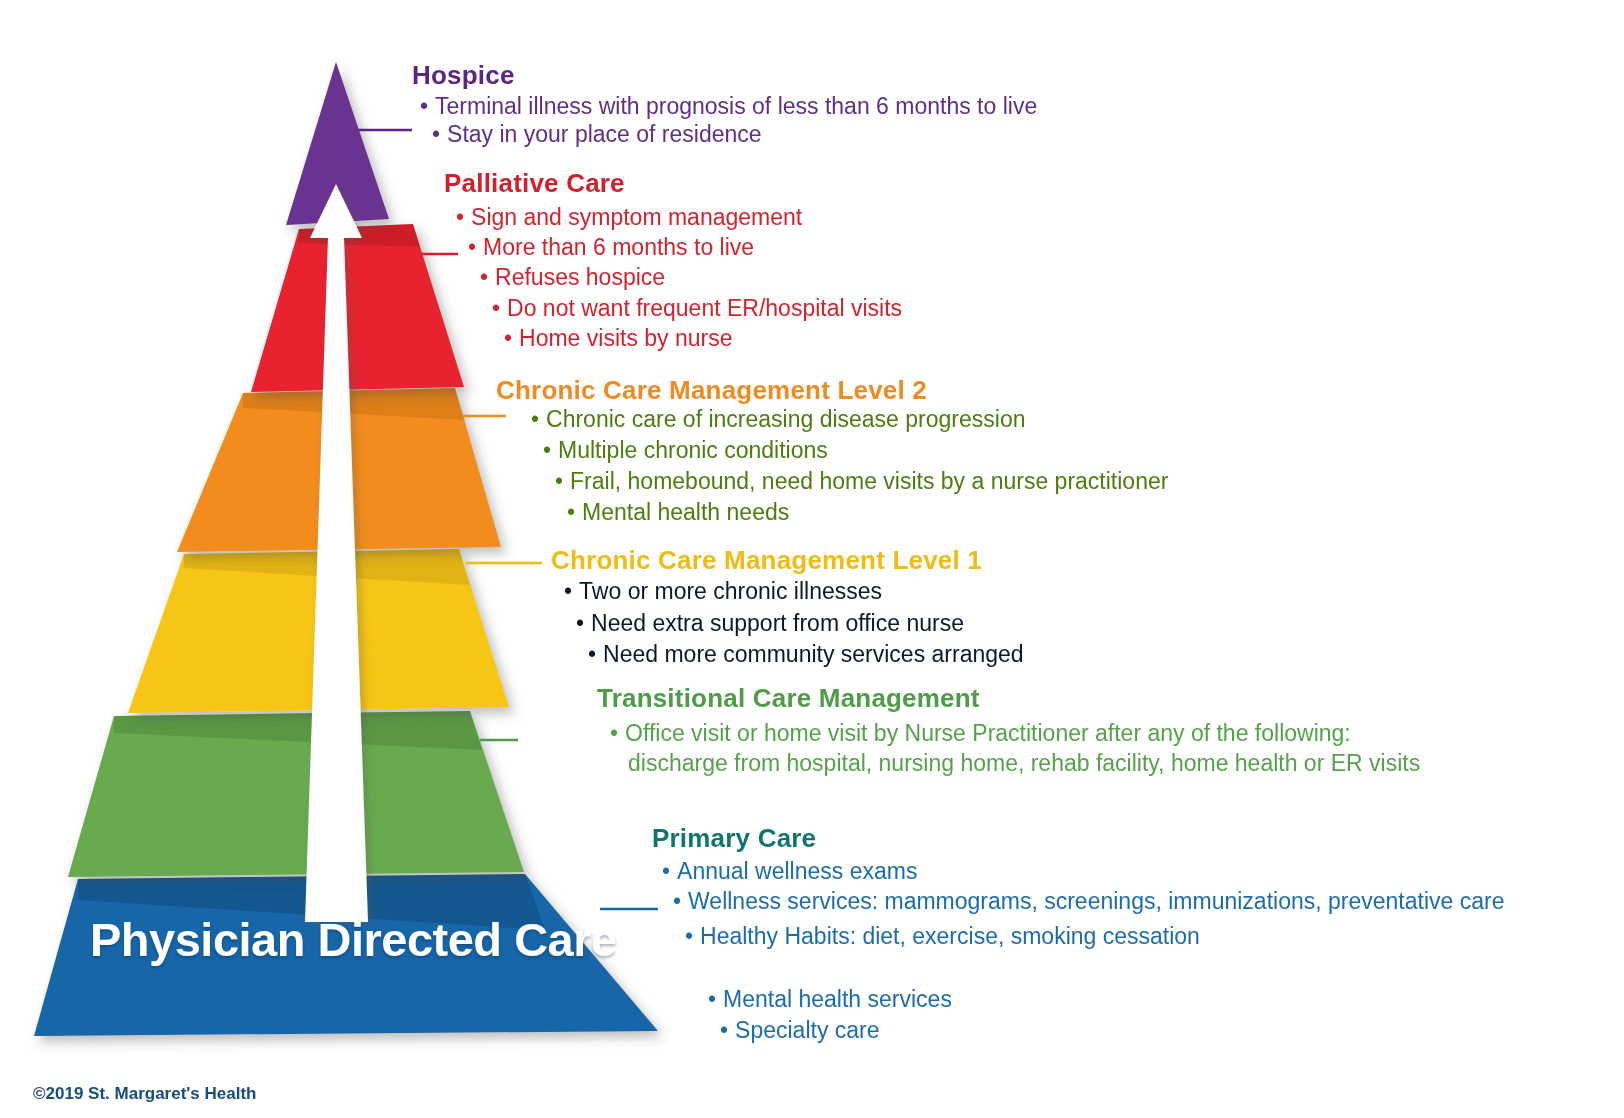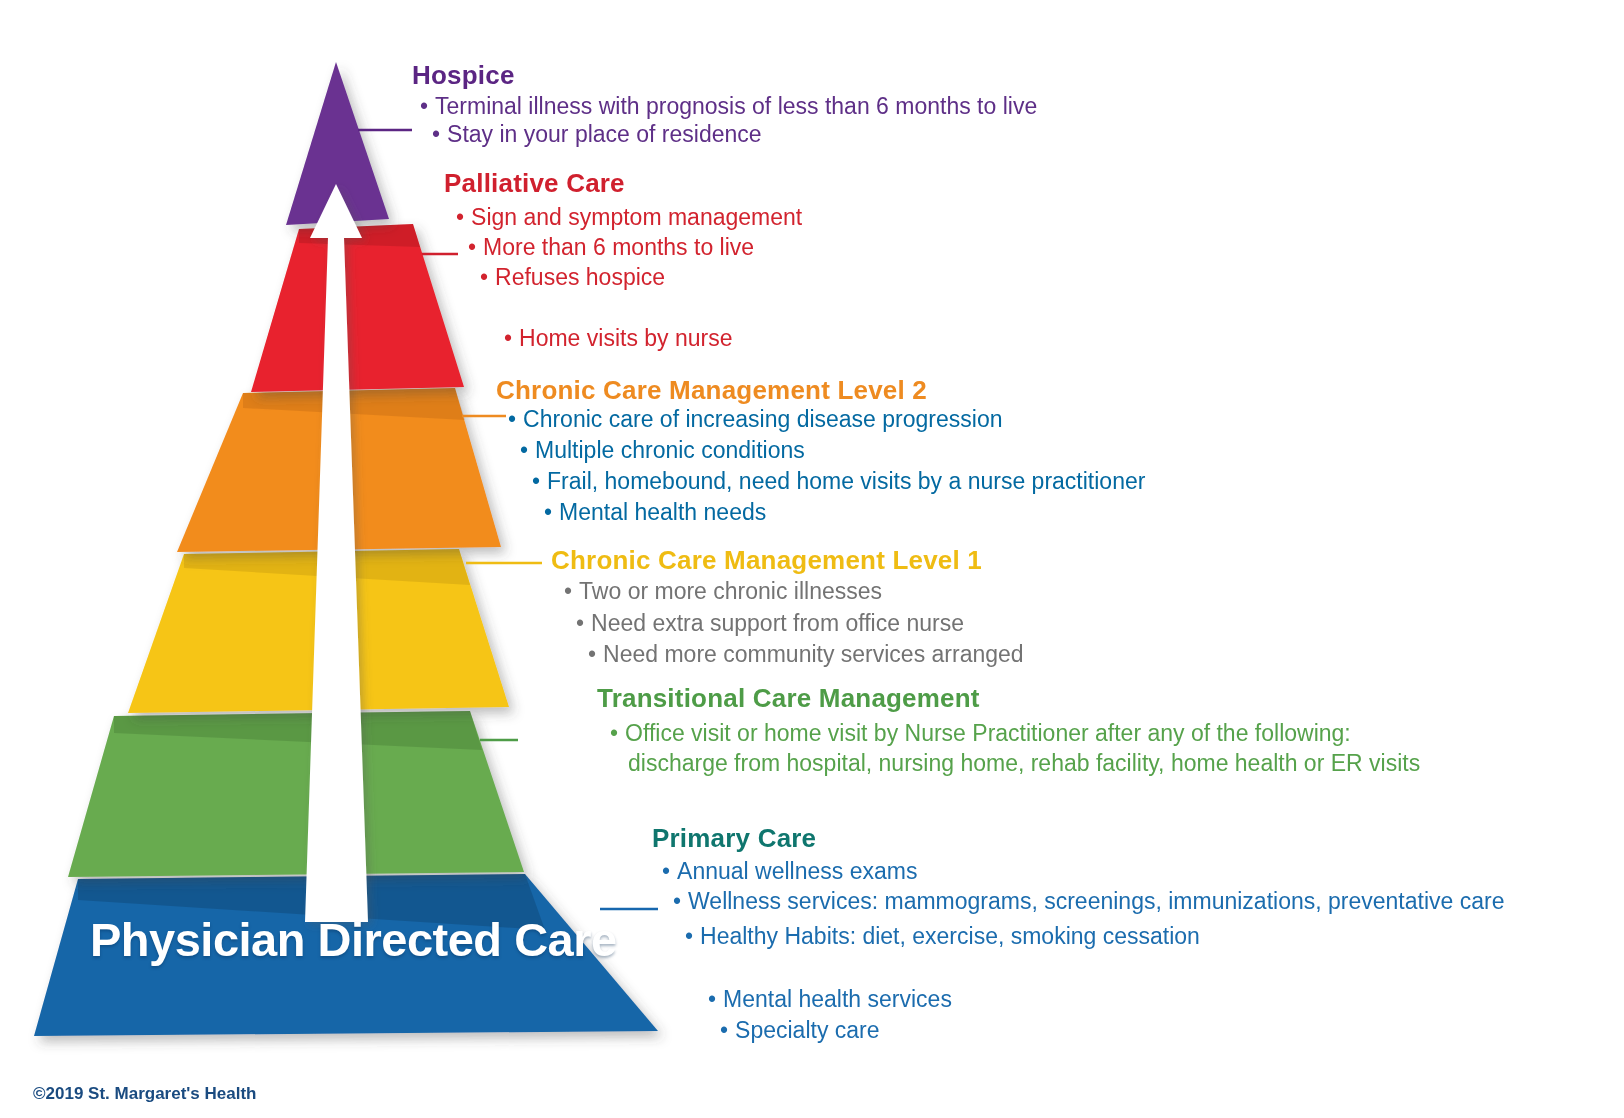--- a/index.html
+++ b/index.html
@@ -42,22 +42,22 @@
     left:33px;top:1040px;
     font-size:17px;
     font-weight:700;
     color:#1a4b80;
     white-space:nowrap;
     margin-top:44px;
   }
   
   .c-hospice-h{color:#5b2583;} .c-hospice{color:#5e2f87;}
   .c-pall-h{color:#d0202e;}    .c-pall{color:#d2232e;}
-  .c-ccm2-h{color:#ee8b21;}    .c-ccm2{color:#0369a1;}
-  .c-ccm1-h{color:#efbc13;}    .c-ccm1{color:#737373;}
+  .c-ccm2-h{color:#ee8b21;}    .c-ccm2{color:#4d7c0f;margin-left:23px;}
+  .c-ccm1-h{color:#efbc13;}    .c-ccm1{color:#0f172a;}
   .c-tcm-h{color:#4e9c47;}     .c-tcm{color:#56a24b;}
   .c-prim-h{color:#0f766e;}    .c-prim{color:#1b6cae;}
 </style>
 </head>
 <body>
 
 <div class="canvas">
 
   <svg class="pyr-svg" width="1624" height="1118" viewBox="0 0 1624 1118">
     <defs>
@@ -107,20 +107,23 @@
   <div class="lvl-heading c-pall-h" style="left:444px;top:167px">Palliative Care</div>
   <div class="bullet c-pall" style="left:456px;top:202px">
     <span class="dot">•</span><span>Sign and symptom management</span>
   </div>
   <div class="bullet c-pall" style="left:468px;top:232px">
     <span class="dot">•</span><span>More than 6 months to live</span>
   </div>
   <div class="bullet c-pall" style="left:480px;top:262px">
     <span class="dot">•</span><span>Refuses hospice</span>
   </div>
+  <div class="bullet c-pall" style="left:492px;top:293px">
+    <span class="dot">•</span><span>Do not want frequent ER/hospital visits</span>
+  </div>
   <div class="bullet c-pall" style="left:504px;top:323px">
     <span class="dot">•</span><span>Home visits by nurse</span>
   </div>
 
   <div class="lvl-heading c-ccm2-h" style="left:496px;top:374px">Chronic Care Management Level 2</div>
   <div class="bullet c-ccm2" style="left:508px;top:404px">
     <span class="dot">•</span><span>Chronic care of increasing disease progression</span>
   </div>
   <div class="bullet c-ccm2" style="left:520px;top:435px">
     <span class="dot">•</span><span>Multiple chronic conditions</span>

